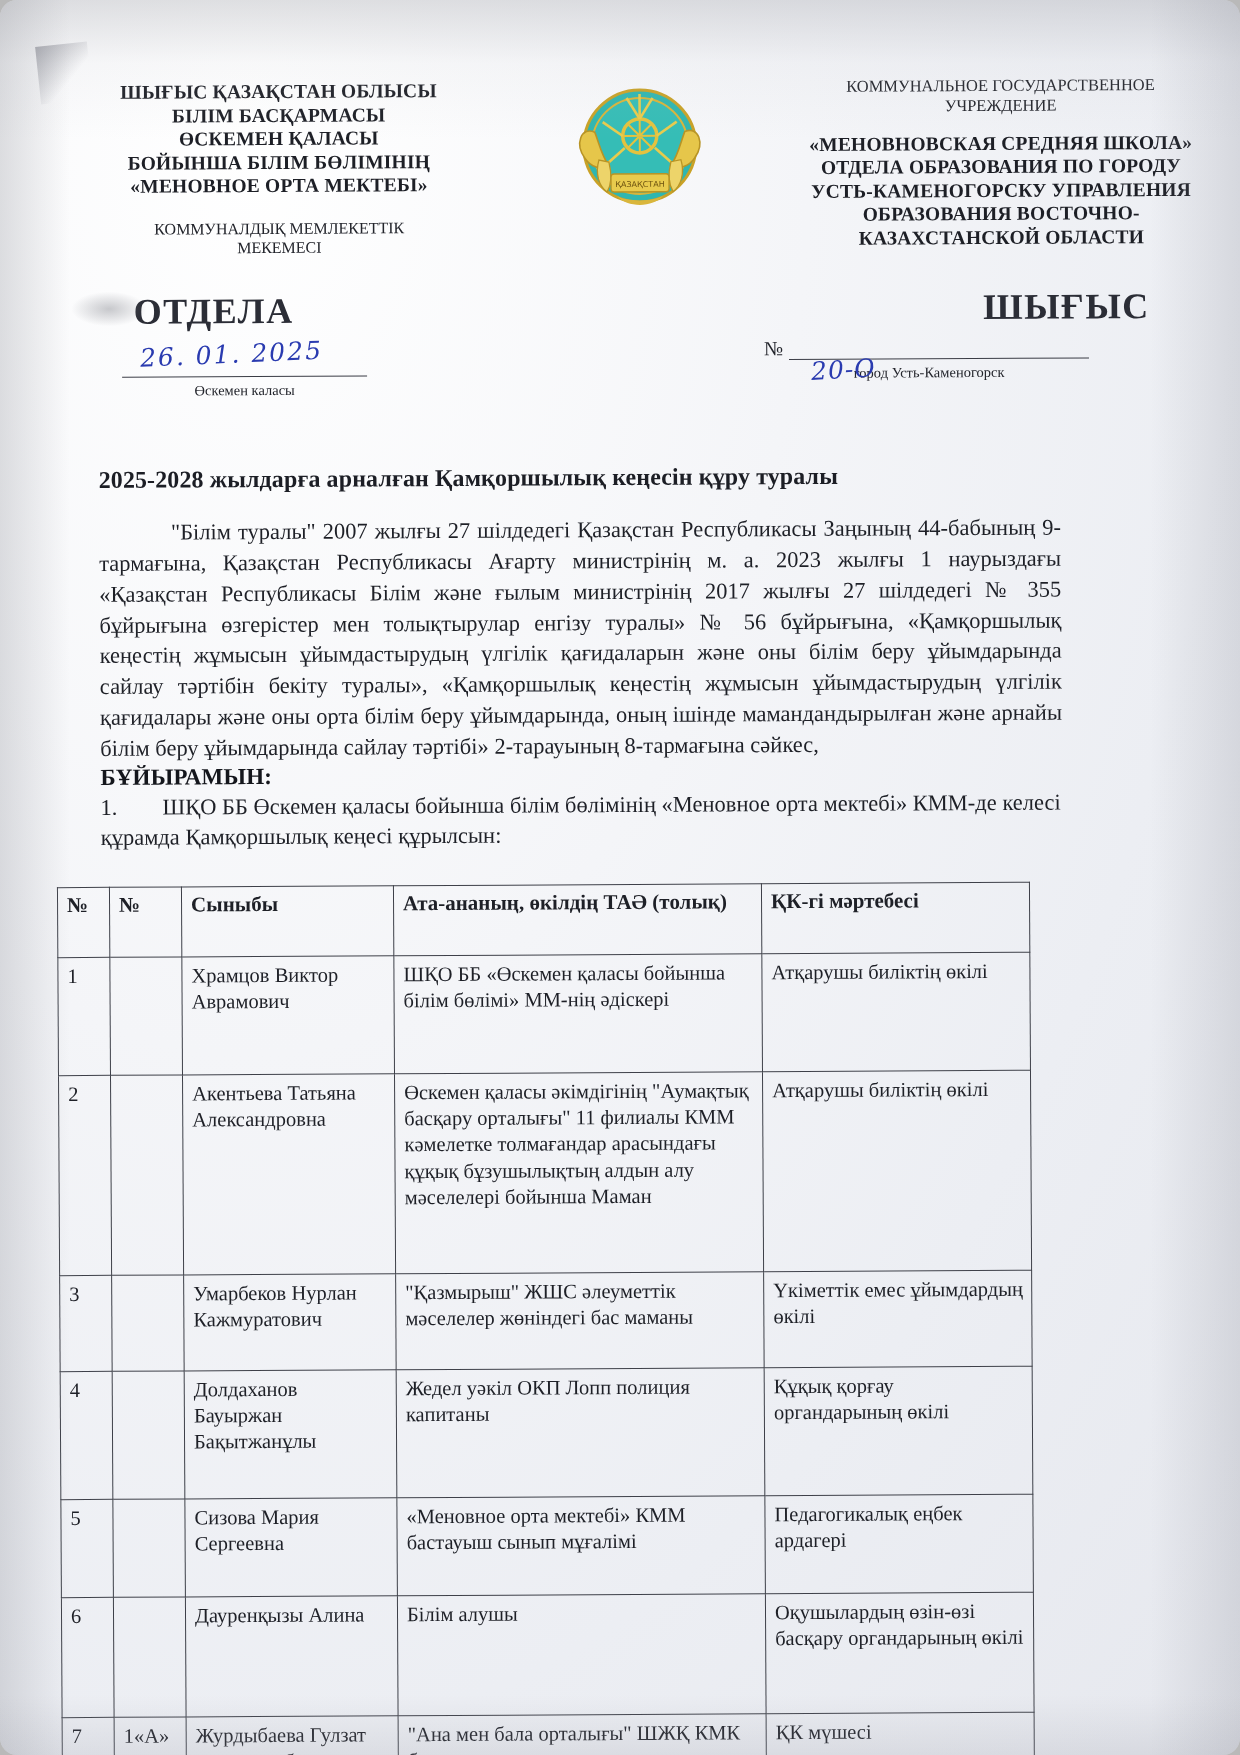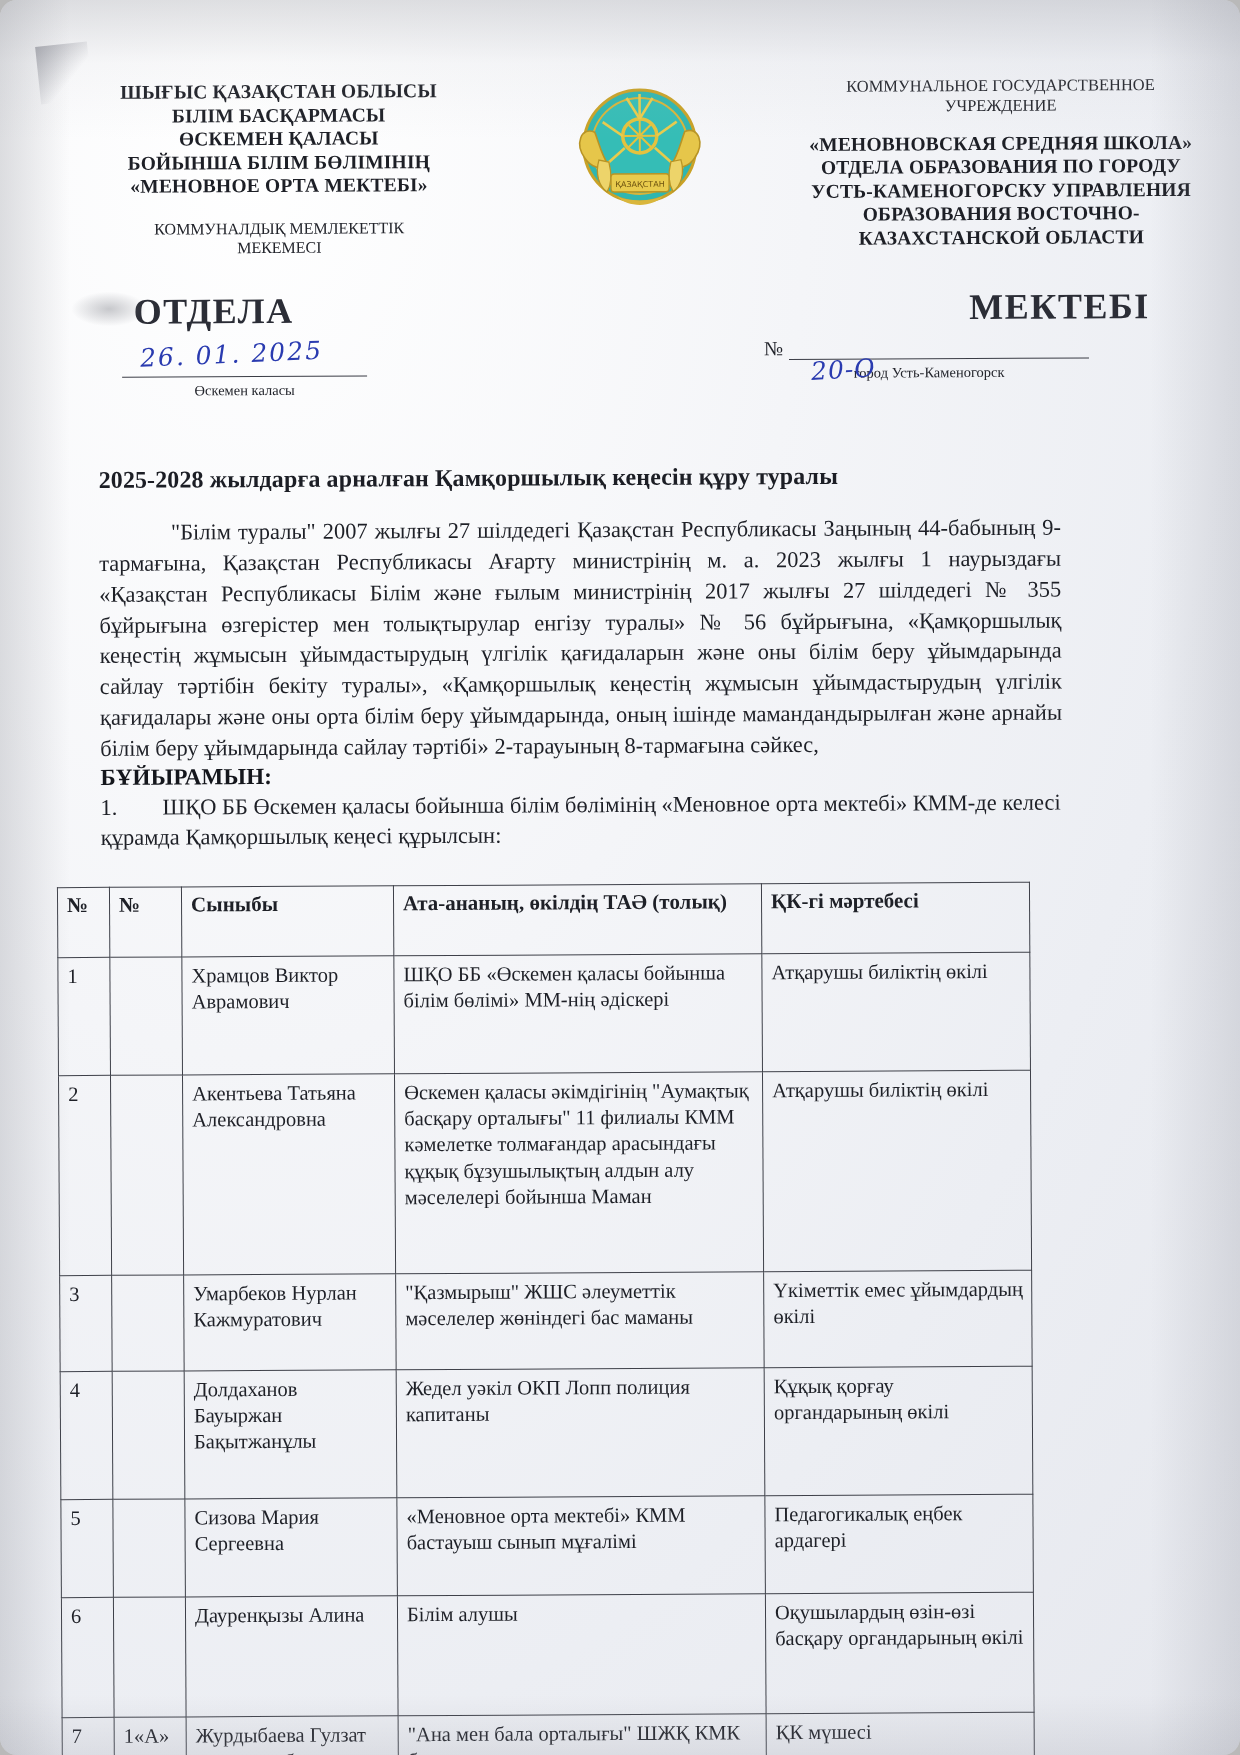--- a/index.html
+++ b/index.html
@@ -320,21 +320,21 @@
 ОТДЕЛА ОБРАЗОВАНИЯ ПО ГОРОДУ
 УСТЬ-КАМЕНОГОРСКУ УПРАВЛЕНИЯ
 ОБРАЗОВАНИЯ ВОСТОЧНО-
 КАЗАХСТАНСКОЙ ОБЛАСТИ</div>
     </div>
 
   </div>
 
   <div class="order-row">
     <div class="order-word">ОТДЕЛА</div>
-    <div class="order-word">МЕКТЕБІ</div>
+    <div class="order-word">ШЫҒЫС</div>
   </div>
 
   <div class="meta-row">
 
     <div class="meta-block">
       <div class="hand">26. 01. 2025</div>
       <div class="rule short"></div>
       <div class="city left-city">Өскемен каласы</div>
     </div>
 

